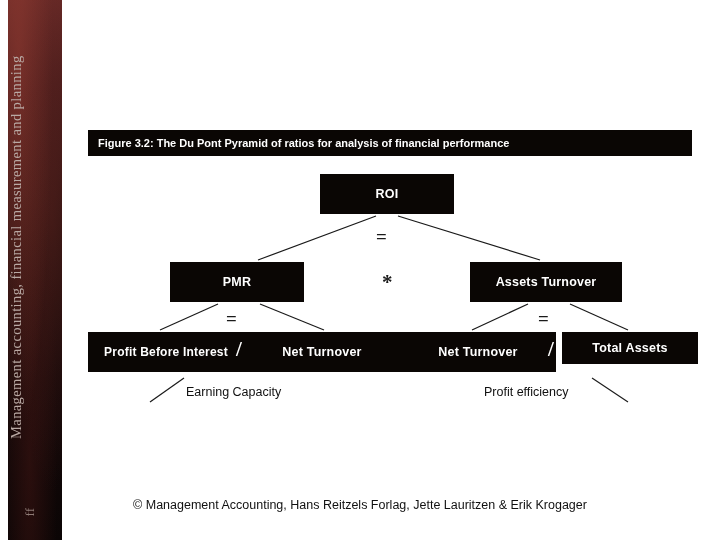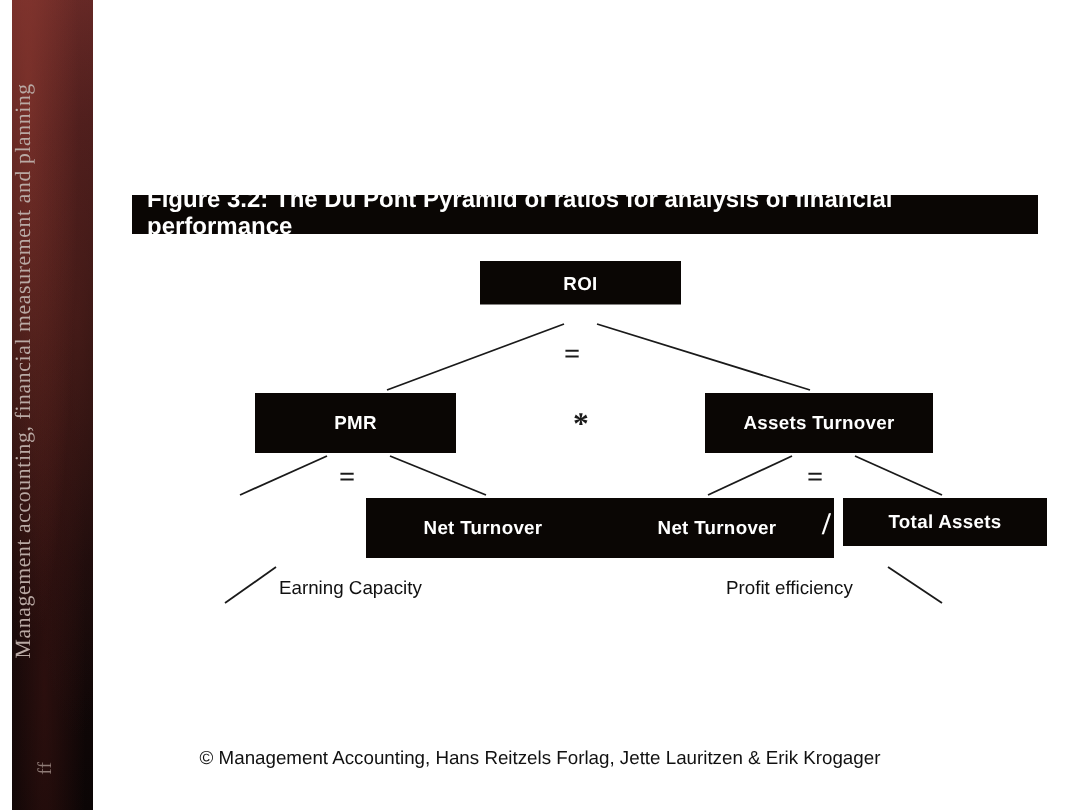--- a/index.html
+++ b/index.html
@@ -92,24 +92,24 @@
     top: 0;
     width: 604px;
     height: 26px;
     background: #0a0604;
     color: #ffffff;
     display: flex;
     align-items: center;
     padding-left: 10px;
     box-sizing: border-box;
     font-weight: bold;
-    font-size: 16px;
-  }
-
-  #box-roi    { left: 232px; top: 44px;  width: 134px; height: 29px; }
+    font-size: 11px;
+  }
+
+  #box-roi    { left: 232px; top: 44px;  width: 134px; height: 40px; }
   #box-pmr    { left: 82px;  top: 132px; width: 134px; height: 40px; }
   #box-at     { left: 382px; top: 132px; width: 152px; height: 40px; }
   #box-pbi    { left: 0px;   top: 202px; width: 156px; height: 40px; font-size: 12px; }
   #box-nt1    { left: 156px; top: 202px; width: 156px; height: 40px; }
   #box-nt2    { left: 312px; top: 202px; width: 156px; height: 40px; }
   #box-ta     { left: 474px; top: 202px; width: 136px; height: 32px; }
 
   
   #lines {
     position: absolute;
@@ -191,20 +191,21 @@
     <line x1="62" y1="272" x2="96" y2="248" stroke="#1a1a1a" stroke-width="1.2"></line>
 
     <line x1="540" y1="272" x2="504" y2="248" stroke="#1a1a1a" stroke-width="1.2"></line>
   </svg>
 
   <div id="caption-bar">Figure 3.2: The Du Pont Pyramid of ratios for analysis of financial performance</div>
 
   <div class="box" id="box-roi">ROI</div>
   <div class="box" id="box-pmr">PMR</div>
   <div class="box" id="box-at">Assets Turnover</div>
+  <div class="box" id="box-pbi">Profit Before Interest</div>
   <div class="box" id="box-nt1">Net Turnover</div>
   <div class="box" id="box-nt2">Net Turnover</div>
   <div class="box" id="box-ta">Total Assets</div>
 
   <div class="op" id="op-equals-top">=</div>
   <div class="op" id="op-star">*</div>
   <div class="op" id="op-equals-left">=</div>
   <div class="op" id="op-equals-right">=</div>
 
   <div class="slash" id="slash-left">/</div>

